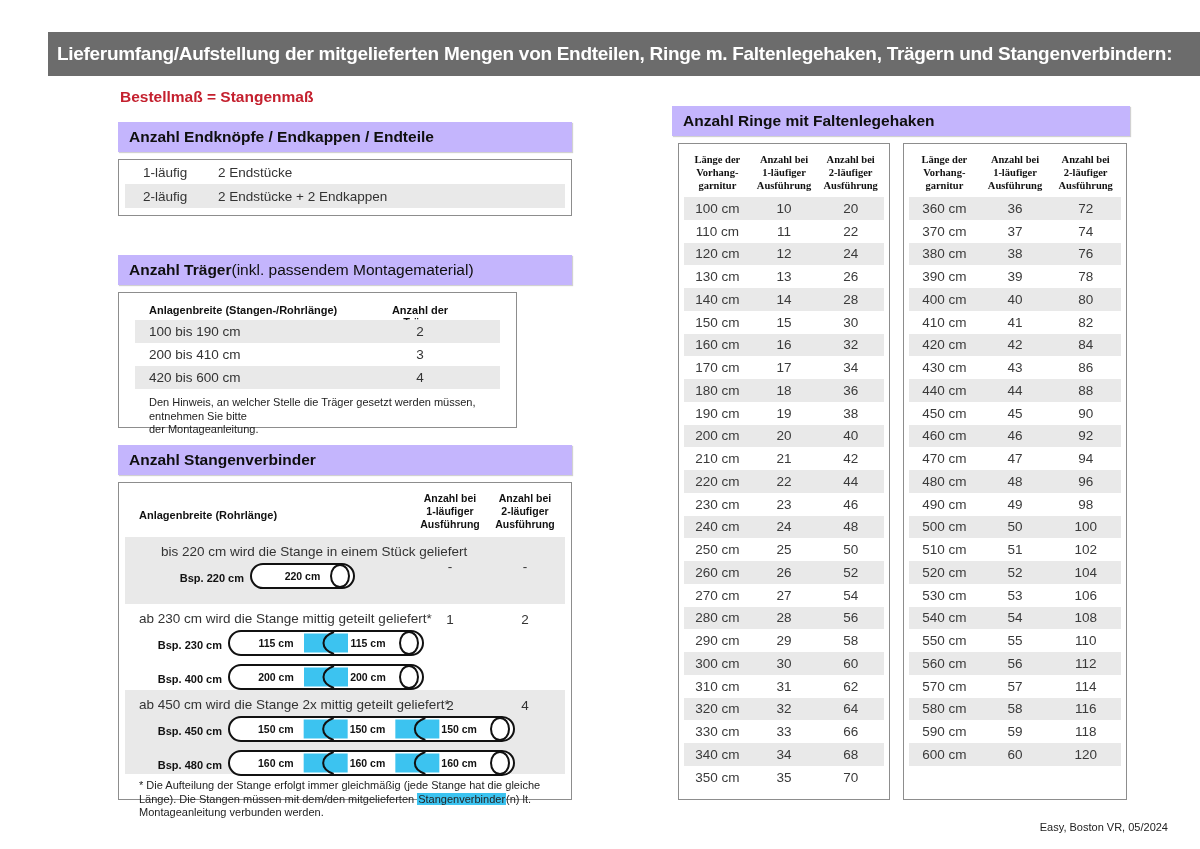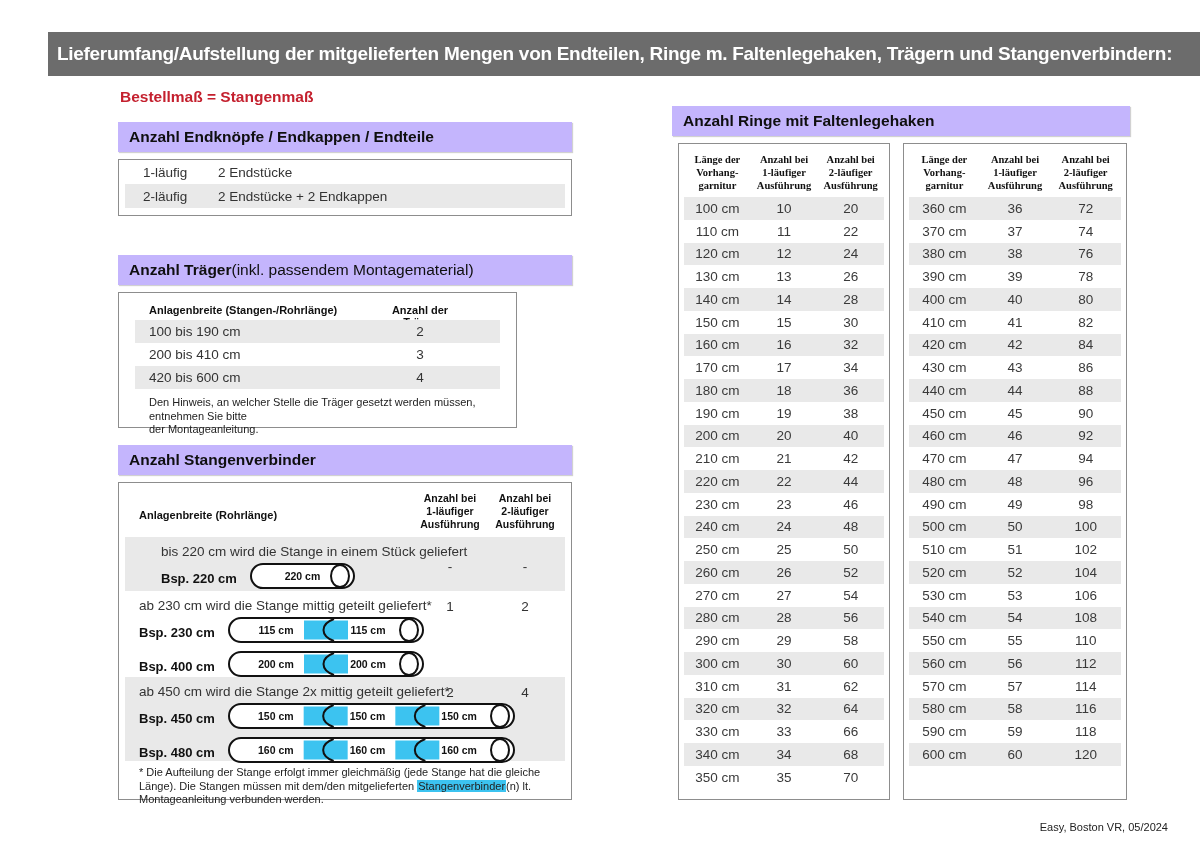--- a/index.html
+++ b/index.html
@@ -48,27 +48,27 @@
   .tr-row .c2{position:absolute;left:240px;width:90px;text-align:center;}
   .tr-note{margin:7px 0 0 14px;font-size:11px;line-height:13.5px;color:#222;}
 
   
   .v-head{position:relative;height:54px;}
   .v-head .h1{position:absolute;left:14px;top:26px;font-size:11px;font-weight:bold;color:#111;}
   .v-hcol{position:absolute;top:9px;width:80px;text-align:center;
           font-size:10.5px;line-height:13px;font-weight:bold;color:#111;}
   .v-hcol.p1{left:285px;}  .v-hcol.p2{left:360px;}
   .v-row{position:relative;box-sizing:border-box;padding:7px 0 0 14px;}
-  .v-row.rA{height:54px;padding-left:36px;} .v-row.rB{height:86px;} .v-row.rC{height:84px;}
+  .v-row.rA{height:67px;padding-left:36px;} .v-row.rB{height:86px;} .v-row.rC{height:84px;}
   .v-text{font-size:13.5px;color:#333;}
   .v-val{position:absolute;width:80px;text-align:center;font-size:13.5px;color:#333;}
   .v-val.p1{left:285px;} .v-val.p2{left:360px;}
   .rA .v-val{top:22px;} .rB .v-val,.rC .v-val{top:8px;}
   .rod-line{display:flex;align-items:center;margin-top:4px;}
-  .rod-label{width:83px;text-align:left;font-weight:bold;font-size:13px;color:#111;margin-right:6px;flex:none;}
+  .rod-label{width:83px;text-align:right;font-weight:bold;font-size:11px;color:#111;margin-right:6px;flex:none;}
   .v-foot{padding:5px 8px 0 14px;font-size:11px;line-height:13.5px;color:#222;}
   .hl{background:#3cc3f0;padding:0 1px;}
 
   
   .r-head{display:flex;padding-top:9px;height:44px;font-family:Liberation Serif, serif;}
   .r-hcell{flex:1;text-align:center;font-weight:bold;font-size:10.5px;line-height:13px;color:#111;}
   .r-row{display:flex;align-items:center;height:22.75px;font-size:13.5px;color:#3a3a3a;}
   .r-cell{flex:1;text-align:center;}
 
   .footer{position:absolute;right:32px;top:821px;font-size:11px;color:#222;}

